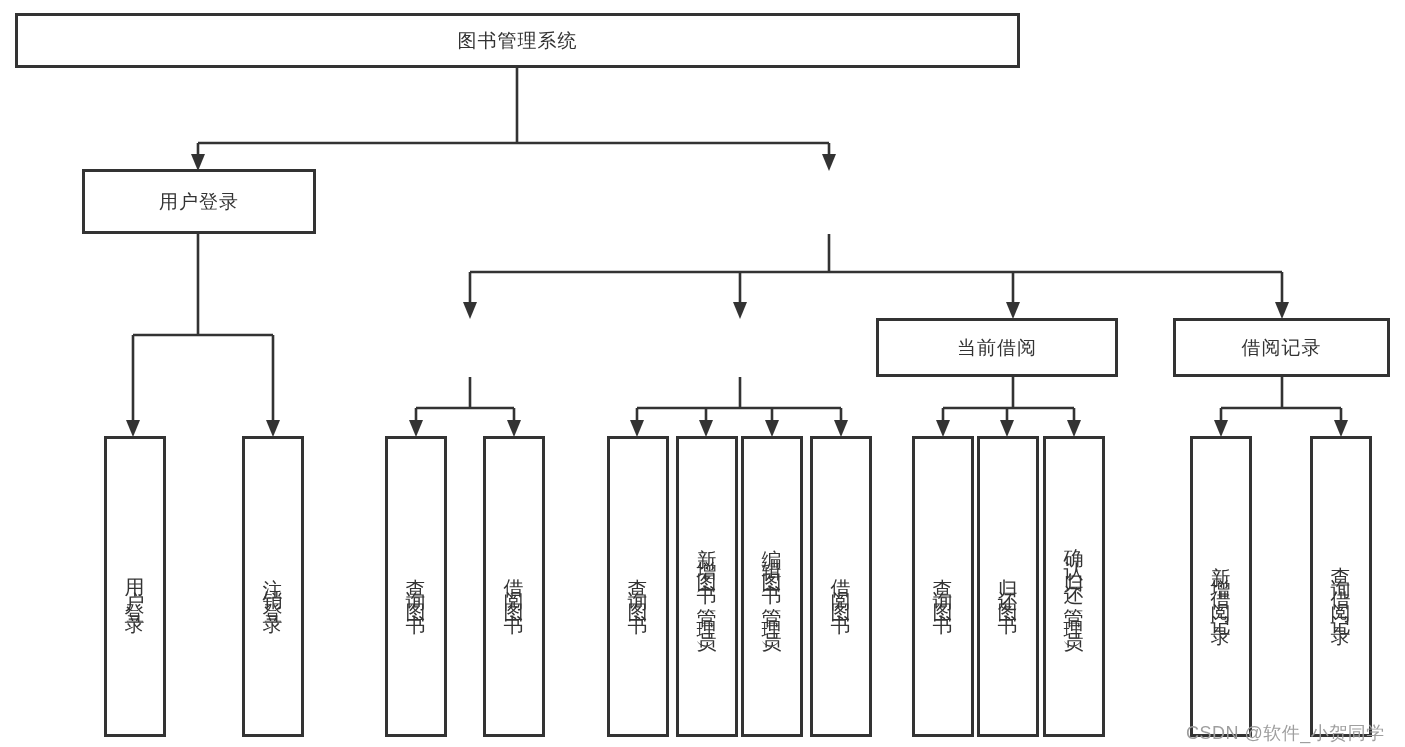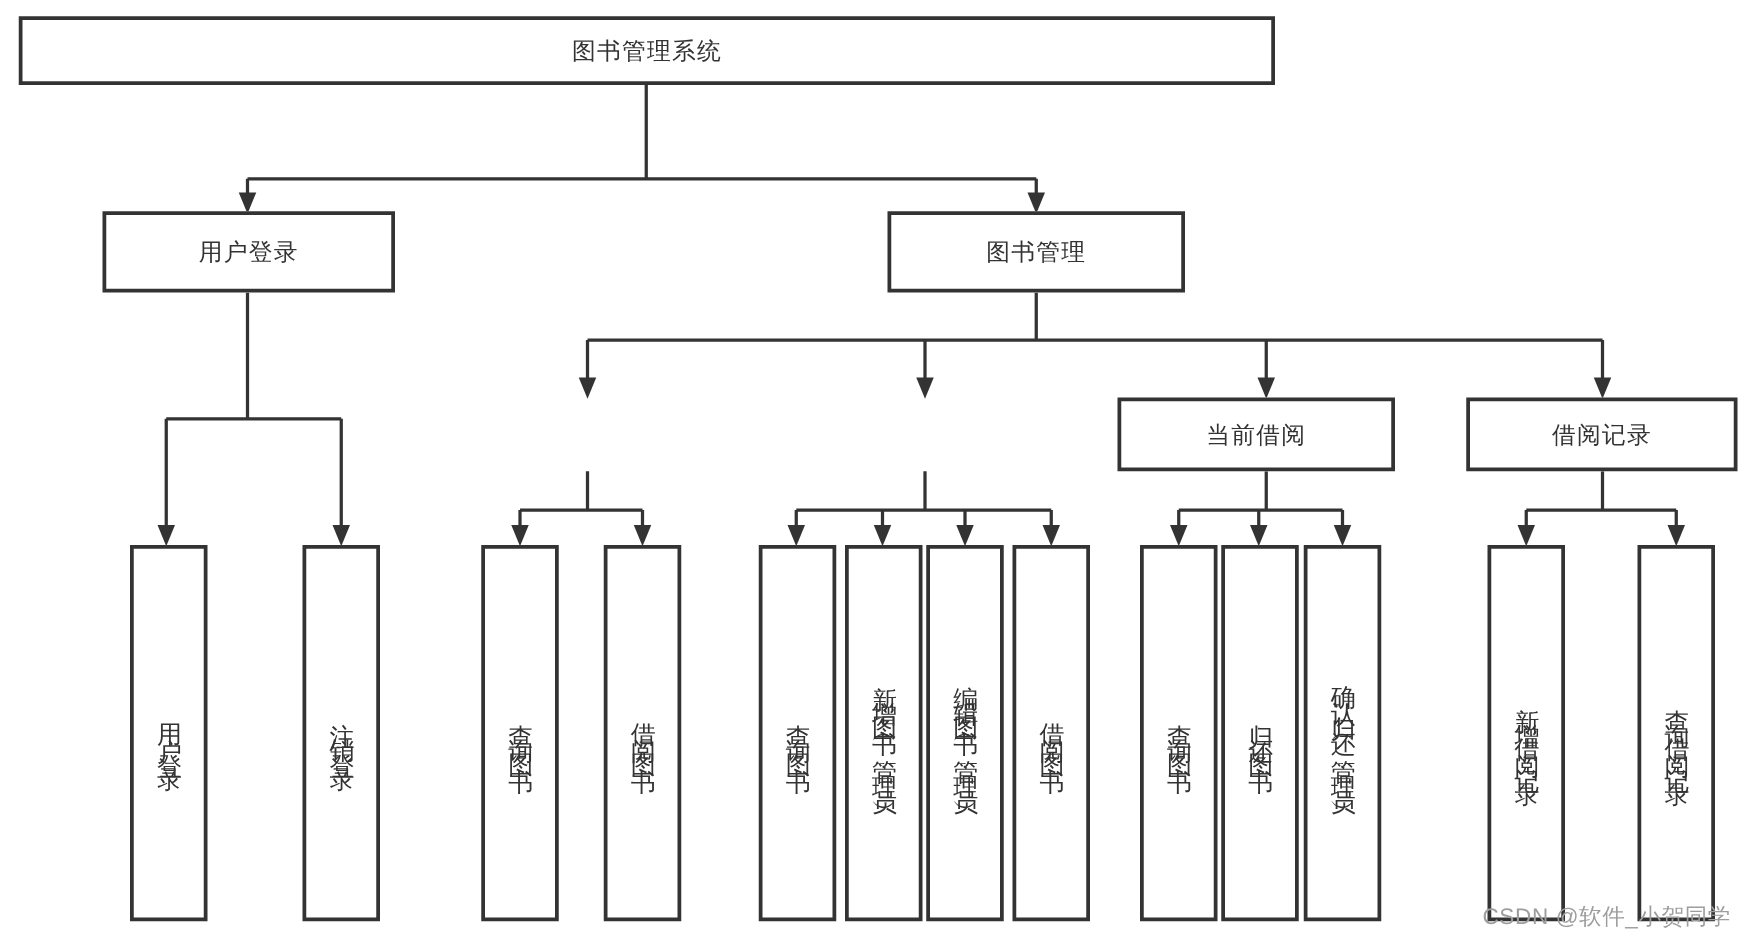--- a/index.html
+++ b/index.html
@@ -80,25 +80,22 @@
     </g>
   </svg>
 
   <div class="box hbox" style="left:15px;top:13px;width:1005px;height:55px">
     <span>图书管理系统</span>
   </div>
 
   <div class="box hbox" style="left:82px;top:169px;width:234px;height:65px">
     <span>用户登录</span>
   </div>
-  <div class="box hbox" style="left:710px;top:169px;width:238px;height:65px">
-    <span>图书管理</span>
-  </div>
 
-  <div class="box hbox" style="left:894px;top:318px;width:222px;height:59px">
+  <div class="box hbox" style="left:876px;top:318px;width:242px;height:59px">
     <span>当前借阅</span>
   </div>
   <div class="box hbox" style="left:1173px;top:318px;width:217px;height:59px">
     <span>借阅记录</span>
   </div>
 
   <div class="box vbox" style="left:104px">
     <span class="vtext">用户登录</span>
   </div>
   <div class="box vbox" style="left:242px">

